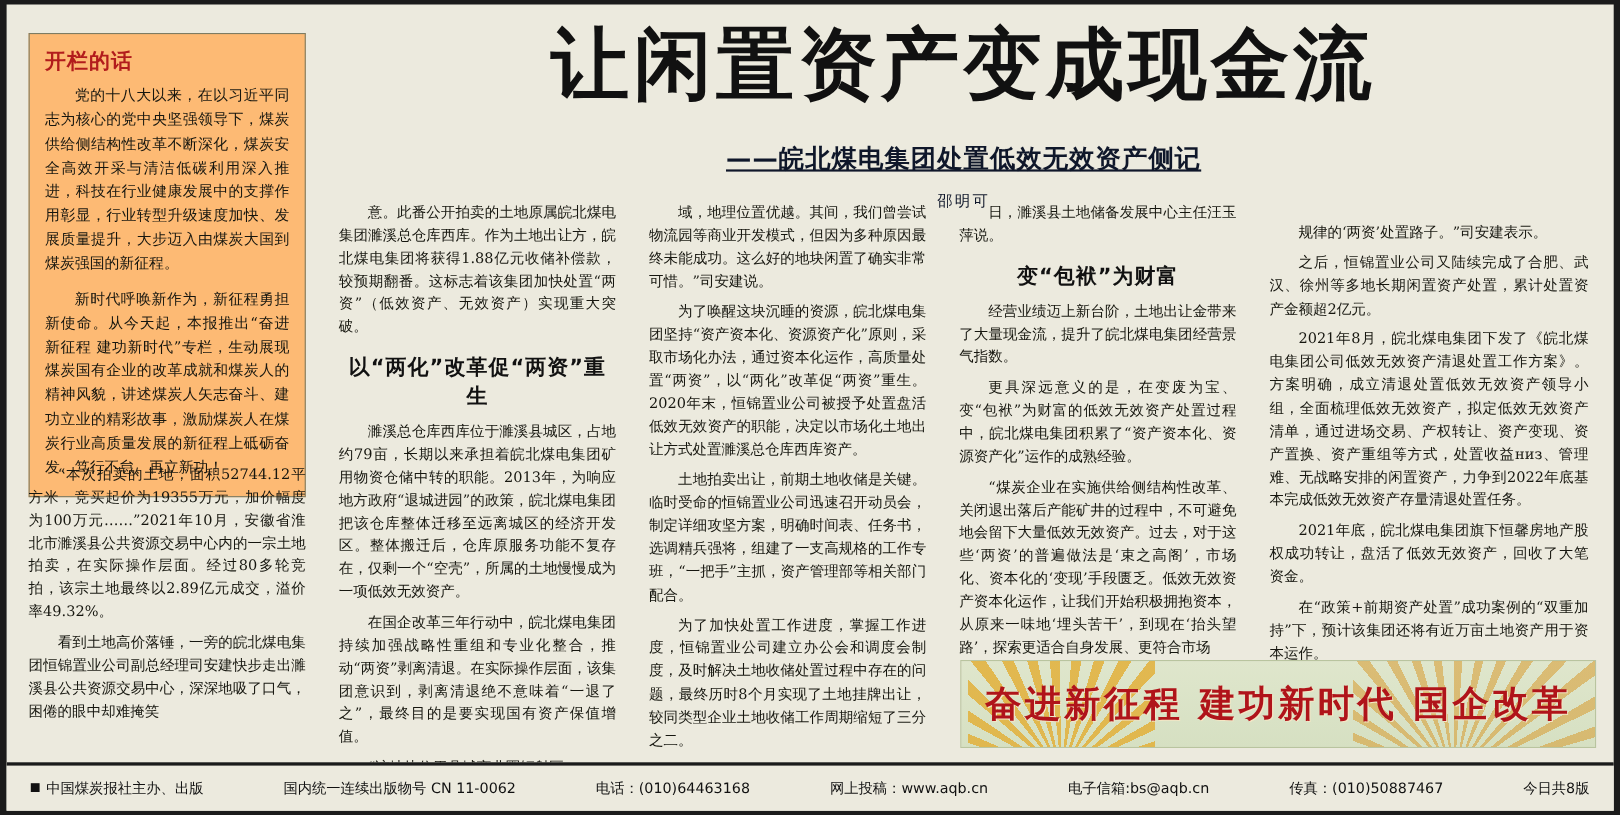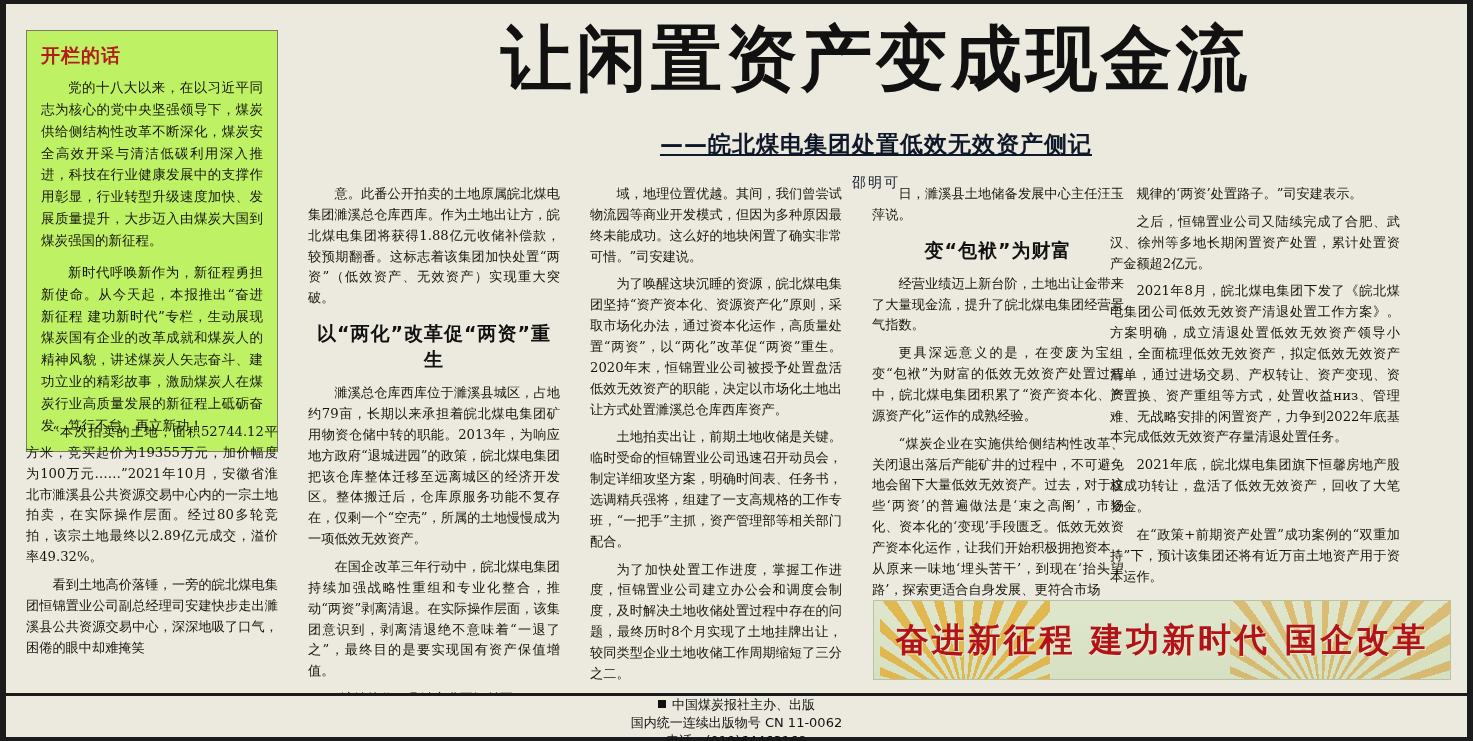--- a/index.html
+++ b/index.html
@@ -62,21 +62,21 @@
     color: #0f172a;
     letter-spacing: 2px;
   }
 
   
   .lead-box {
     position: absolute;
     left: 20px;
     top: 26px;
     width: 252px;
-    background: #bef264;
+    background: #fdba74;
     border: 1px solid #7d7c63;
     box-sizing: border-box;
     padding: 12px 14px 14px 14px;
   }
   .lead-title {
     color: #b21c1c;
     font-weight: bold;
     font-size: 19px;
     letter-spacing: 1px;
     margin-bottom: 8px;
@@ -122,21 +122,21 @@
     text-align: center;
     letter-spacing: 1px;
     color: #111;
     font-family: "DejaVu Sans", "Liberation Sans", sans-serif;
   }
   
   #col1 { left: 0;    width: 252px; top: 238px; }
   #col2 { left: 282px; width: 252px; }
   #col3 { left: 564px; width: 252px; }
   #col4 { left: 846px; width: 252px; }
-  #col5 { left: 1084px; width: 290px; }
+  #col5 { left: 1128px; width: 290px; margin-top: 18px; }
 
   
   .banner {
     position: absolute;
     right: 16px;
     bottom: 57px;
     width: 578px;
     height: 80px;
     background: linear-gradient(180deg,#dfe6cc 0%, #d6e0c2 100%);
     border: 1px solid #b9c49f;
@@ -181,21 +181,20 @@
     height: 44px;
     border-top: 3px solid #1b1b1b;
     background: #eceade;
     display: flex;
     align-items: center;
     padding: 0 22px;
     box-sizing: border-box;
     font-size: 13px;
     color: #111;
     font-family: "DejaVu Sans", "Liberation Sans", sans-serif;
-    flex-direction: column;
   }
   .footer .item { white-space: nowrap; }
   .footer .spacer { flex: 1 1 auto; }
   .sq {
     display: inline-block;
     width: 8px; height: 8px;
     background: #111;
     margin-right: 6px;
     vertical-align: 1px;
   }

